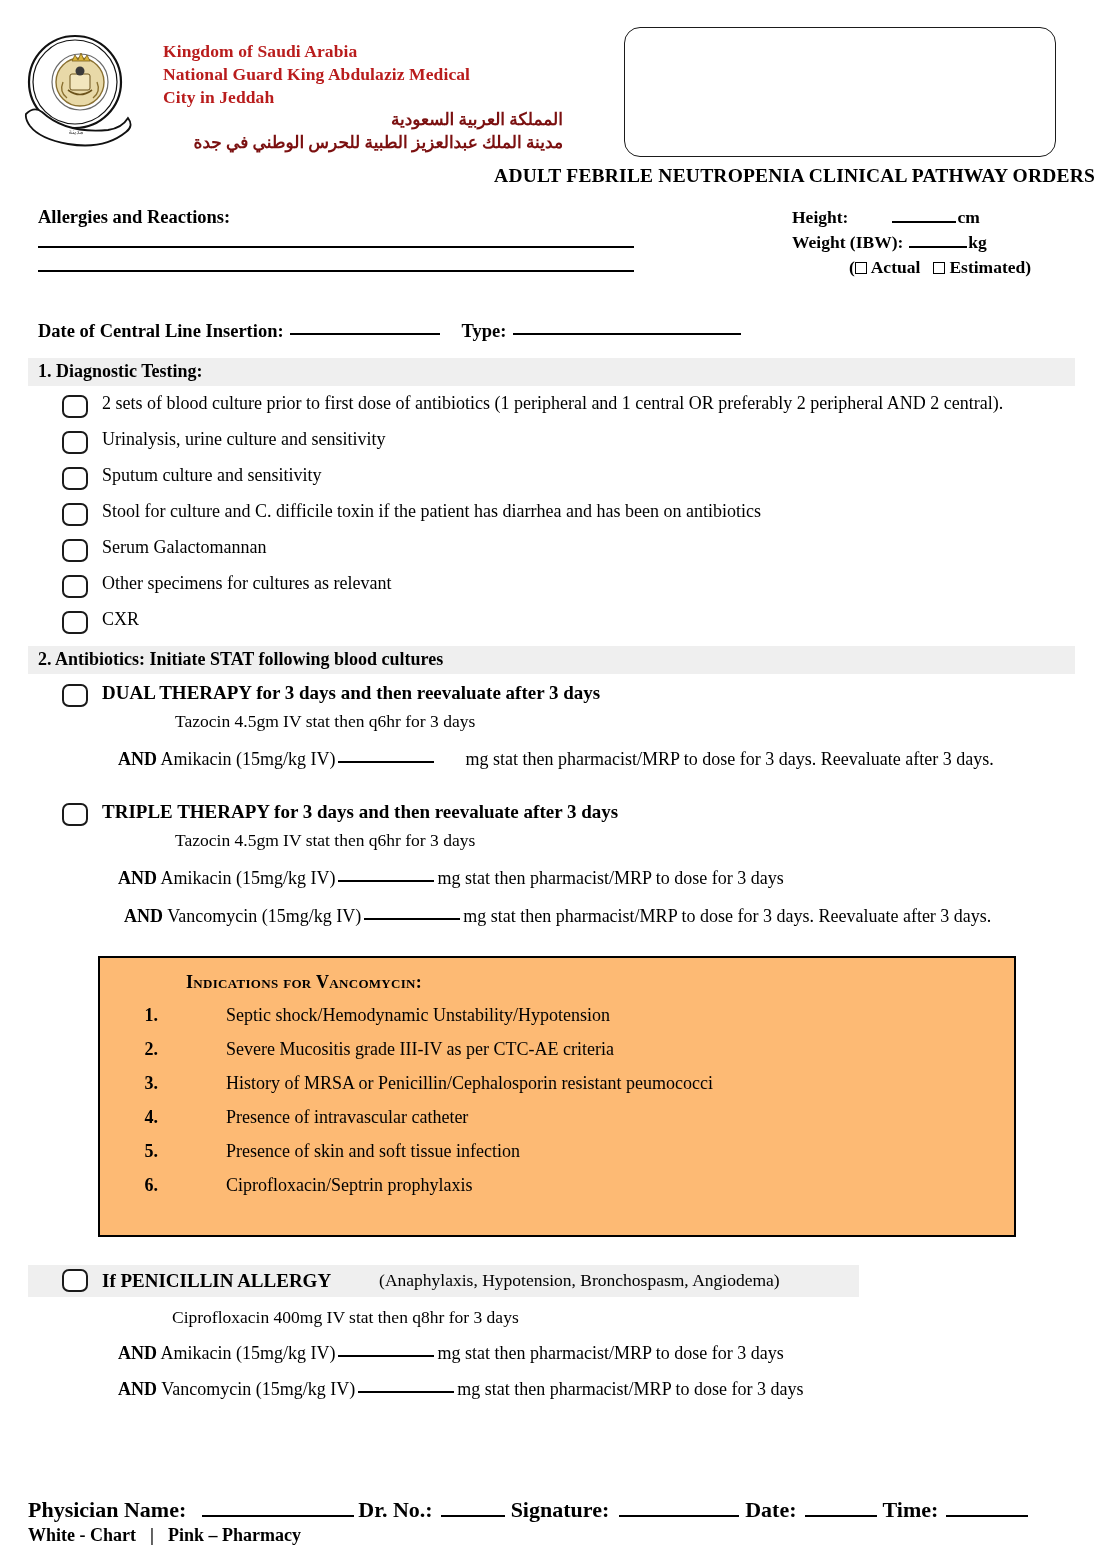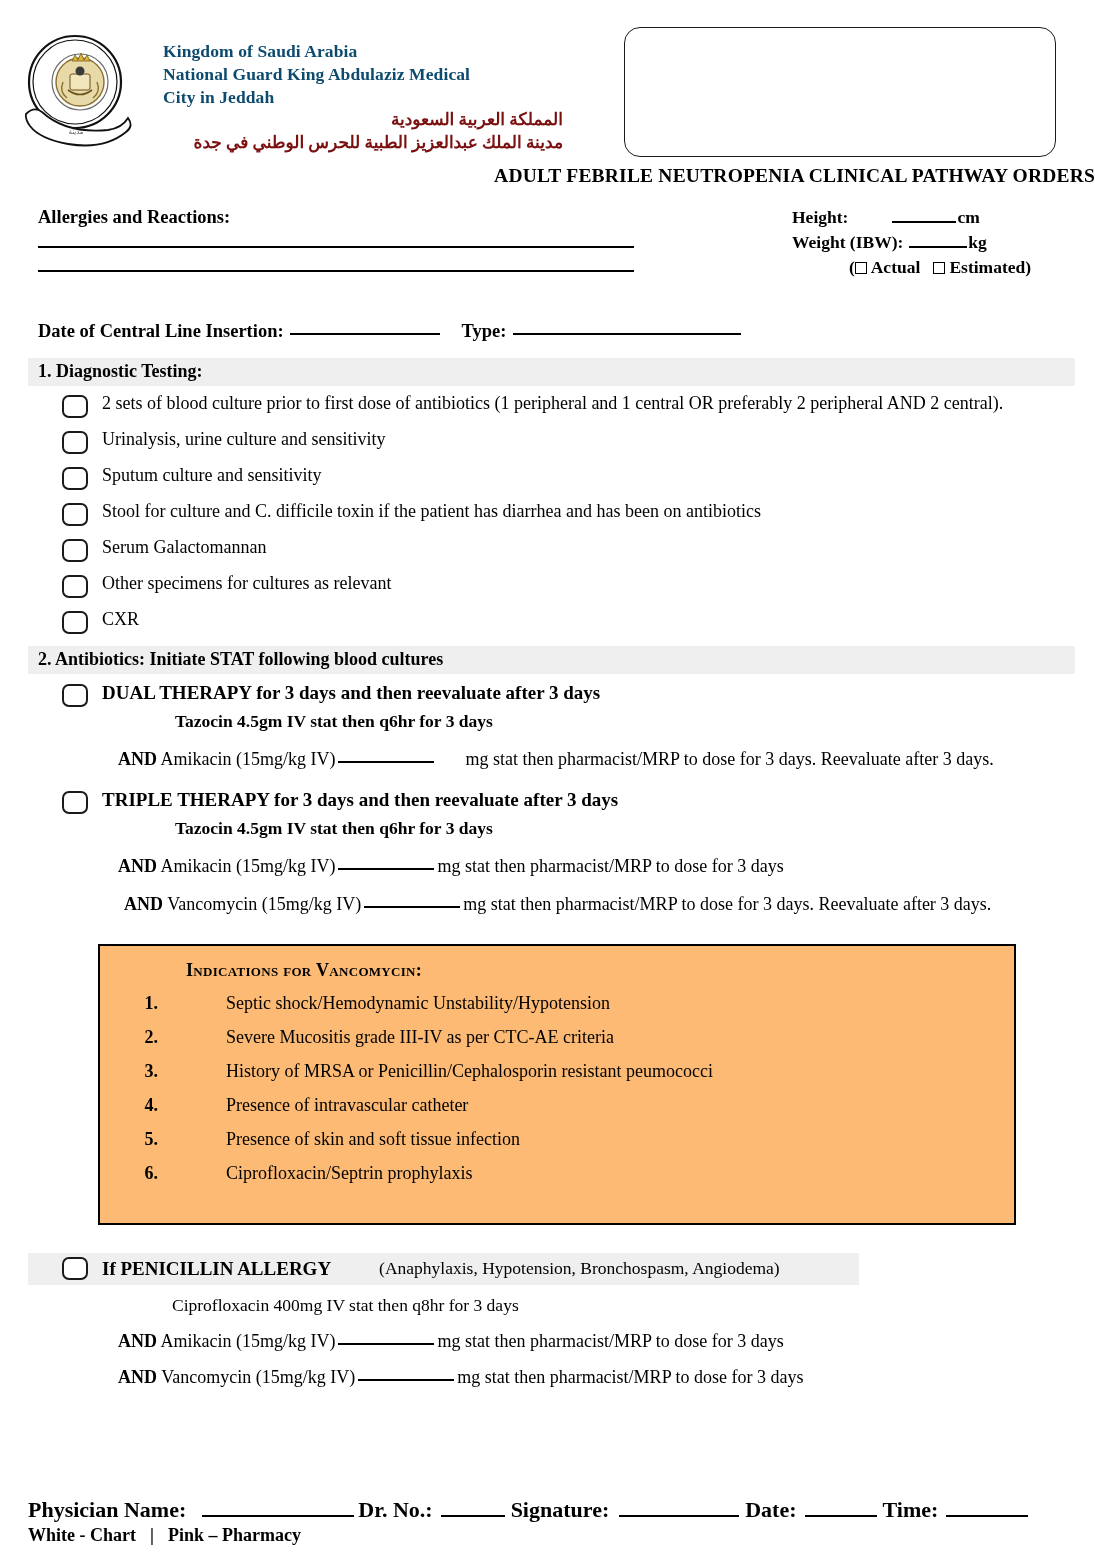--- a/index.html
+++ b/index.html
@@ -38,21 +38,21 @@
   .org-block {
     position: absolute;
     left: 163px;
     top: 40px;
     width: 430px;
     line-height: 1.30;
   }
   .org-en {
     font-size: 17.5px;
     font-weight: bold;
-    color: #0c4a6e;
+    color: #b91c1c;
     letter-spacing: .1px;
   }
   .org-ar {
     font-size: 17px;
     font-weight: bold;
     color: #7b1010;
     direction: rtl;
     text-align: right;
     width: 400px;
     margin-top: 1px;
@@ -208,21 +208,20 @@
   .therapy-head .chk { margin-top: 2px; }
   .therapy-title {
     margin-left: 14px;
     font-size: 19px;
     font-weight: bold;
   }
   .therapy-sub {
     margin-left: 175px;
     font-size: 17.5px;
     margin-top: 4px;
-    font-weight: bold;
   }
   .therapy-line {
     margin-left: 118px;
     font-size: 18px;
     margin-top: 16px;
     max-width: 950px;
     line-height: 1.3;
   }
   .therapy-line.tl2 { margin-left: 124px; margin-top: 14px; }
   .therapy-line .bold { font-weight: bold; }
@@ -445,21 +444,21 @@
       <span class="chk"></span>
       <span class="therapy-title">DUAL THERAPY for 3 days and then reevaluate after 3 days</span>
     </div>
     <div class="therapy-sub">Tazocin 4.5gm IV stat then q6hr for 3 days</div>
     <div class="therapy-line">
       <span class="bold">AND</span>
       <span>Amikacin (15mg/kg IV)</span><span class="dose-blank"></span><span class="hang" style="display:inline">mg stat then pharmacist/MRP to dose for 3 days.  Reevaluate after 3 days.</span>
     </div>
   </div>
 
-  <div class="therapy" style="margin-top:18px">
+  <div class="therapy" style="margin-top:30px">
     <div class="therapy-head">
       <span class="chk"></span>
       <span class="therapy-title">TRIPLE THERAPY for 3 days and then reevaluate after 3 days</span>
     </div>
     <div class="therapy-sub">Tazocin 4.5gm IV stat then q6hr for 3 days</div>
     <div class="therapy-line">
       <span class="bold">AND</span>
       <span>Amikacin (15mg/kg IV)</span><span class="dose-blank"></span><span>mg stat then pharmacist/MRP to dose for 3 days</span>
     </div>
     <div class="therapy-line tl2">

